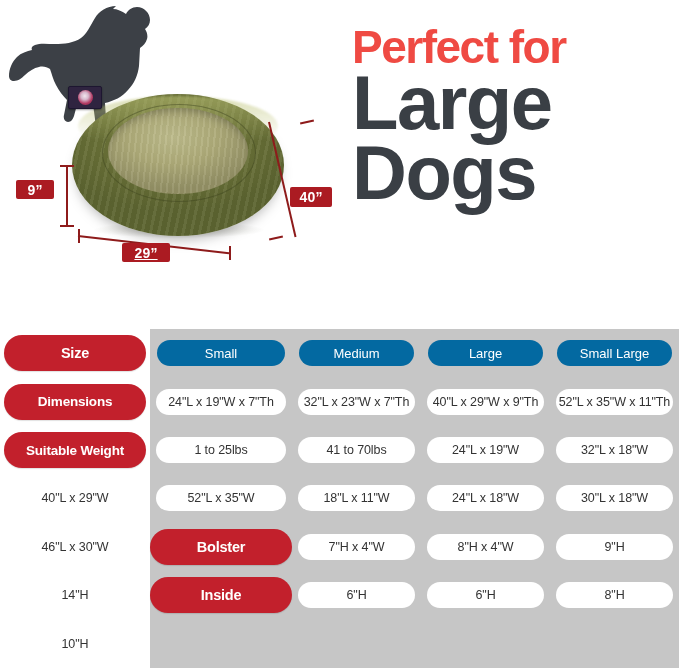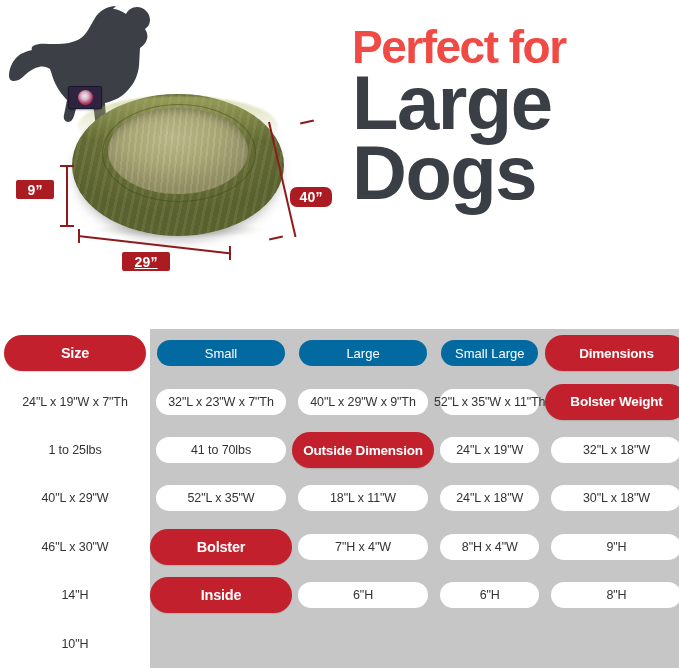--- a/index.html
+++ b/index.html
@@ -133,22 +133,22 @@
     font-weight: bold;
     font-family: "Liberation Sans", sans-serif;
     border-radius: 2px;
     display: flex;
     align-items: center;
     justify-content: center;
     letter-spacing: .2px;
     line-height: 1;
   }
   #dim-height-label { left: 16px; top: 180px; width: 38px; height: 19px; font-size: 14px; }
-  #dim-width-label  { left: 122px; top: 252px; width: 48px; height: 19px; font-size: 14px; text-decoration: underline; }
-  #dim-diagonal-label { left: 290px; top: 187px; width: 42px; height: 20px; font-size: 14px; border-radius: 7px; }
+  #dim-width-label  { left: 122px; top: 243px; width: 48px; height: 19px; font-size: 14px; text-decoration: underline; }
+  #dim-diagonal-label { left: 290px; top: 187px; width: 42px; height: 20px; font-size: 14px; }
 
   .rule {
     position: absolute;
     background: #8e1b1b;
   }
   
   #rule-height { left: 66px; top: 165px; width: 2px; height: 62px; }
   #rule-height-cap-top { left: 60px; top: 165px; width: 14px; height: 2px; }
   #rule-height-cap-bot { left: 60px; top: 225px; width: 14px; height: 2px; }
   
@@ -303,20 +303,23 @@
   <div id="table-grey-panel"></div>
   <div id="table-grid">
 
     <div class="cell">
       <div class="row-label">Size</div>
     </div>
     <div class="cell">
       <div class="head-pill">Small</div>
     </div>
     <div class="cell">
+      <div class="head-pill">Medium</div>
+    </div>
+    <div class="cell">
       <div class="head-pill">Large</div>
     </div>
     <div class="cell">
       <div class="head-pill">Small Large</div>
     </div>
 
     <div class="cell">
       <div class="row-label small-text">Dimensions</div>
     </div>
     <div class="cell">
@@ -326,32 +329,29 @@
       <div class="value-pill">32"L x 23"W x 7"Th</div>
     </div>
     <div class="cell">
       <div class="value-pill">40"L x 29"W x 9"Th</div>
     </div>
     <div class="cell">
       <div class="value-pill">52"L x 35"W x 11"Th</div>
     </div>
 
     <div class="cell">
-      <div class="row-label small-text">Bolster Weight</div>
+      <div class="row-label small-text">Suitable Weight</div>
     </div>
     <div class="cell">
       <div class="value-pill">1 to 25lbs</div>
     </div>
     <div class="cell">
       <div class="value-pill">41 to 70lbs</div>
     </div>
 
-    <div class="cell">
-      <div class="row-label small-text">Outside Dimension</div>
-    </div>
     <div class="cell">
       <div class="value-pill">24"L x 19"W</div>
     </div>
     <div class="cell">
       <div class="value-pill">32"L x 18"W</div>
     </div>
     <div class="cell">
       <div class="value-pill">40"L x 29"W</div>
     </div>
     <div class="cell">

